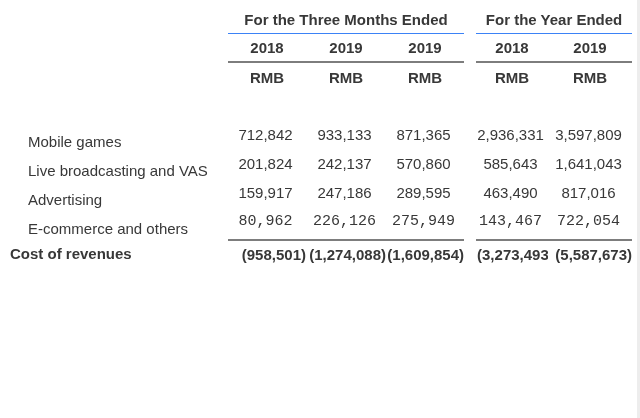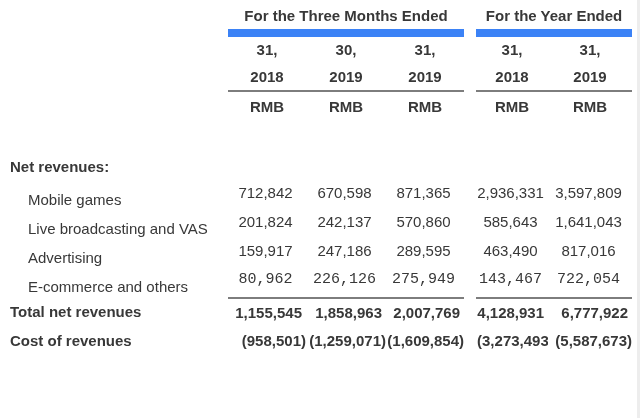--- a/index.html
+++ b/index.html
@@ -51,21 +51,21 @@
   tr.r-sp  { height: 32px; }
   tr.r-sec { height: 29px; }
   tr.r-item { height: 29px; }
   tr.r-total { height: 29px; }
 
   td.grp {
     font-weight: bold;
     text-align: center;
     vertical-align: bottom;
     padding-bottom: 5px;
-    border-bottom: 8px solid #3b82f6;
+    border-bottom: 1px solid #3b82f6;
   }
   tr.r-h td.ch {
     font-weight: bold;
     text-align: center;
     vertical-align: middle;
   }
   tr.r-h td.u {
     border-bottom: 2px solid #7d7d7d;
     margin-top: 8px;
   }
@@ -131,29 +131,20 @@
 
     <tbody>
         <tr class="r-grp">
       <td></td>
       <td class="grp" colspan="3">For the Three Months Ended</td>
       <td></td>
       <td class="grp" colspan="2">For the Year Ended</td>
     </tr>
 
 
-    <tr class="r-h">
-      <td></td>
-      <td class="ch">31,</td>
-      <td class="ch">30,</td>
-      <td class="ch">31,</td>
-      <td></td>
-      <td class="ch">31,</td>
-      <td class="ch">31,</td>
-    </tr>
 
     <tr class="r-h">
       <td></td>
       <td class="ch u">2018</td>
       <td class="ch u">2019</td>
       <td class="ch u">2019</td>
       <td></td>
       <td class="ch u">2018</td>
       <td class="ch u">2019</td>
     </tr>
@@ -165,28 +156,25 @@
       <td class="ch">RMB</td>
       <td></td>
       <td class="ch">RMB</td>
       <td class="ch">RMB</td>
     </tr>
 
     <tr class="r-sp">
       <td colspan="7"></td>
     </tr>
 
-    <tr class="r-sec">
-      <td colspan="7">Net revenues:</td>
-    </tr>
 
     <tr class="r-item">
       <td class="lbl">Mobile games</td>
       <td class="val">712,842</td>
-      <td class="val">670,598</td>
+      <td class="val">933,133</td>
       <td class="val">871,365</td>
       <td></td>
       <td class="val">2,936,331</td>
       <td class="val">3,597,809</td>
     </tr>
 
     <tr class="r-item">
       <td class="lbl">Live broadcasting and VAS</td>
       <td class="val">201,824</td>
       <td class="val">242,137</td>
@@ -209,34 +197,25 @@
     <tr class="r-item">
       <td class="lbl">E-commerce and others</td>
       <td class="val u">80,962</td>
       <td class="val u">226,126</td>
       <td class="val u">275,949</td>
       <td></td>
       <td class="val u">143,467</td>
       <td class="val u">722,054</td>
     </tr>
 
-    <tr class="r-total">
-      <td class="lbl">Total net revenues</td>
-      <td class="val">1,155,545</td>
-      <td class="val">1,858,963</td>
-      <td class="val">2,007,769</td>
-      <td></td>
-      <td class="val">4,128,931</td>
-      <td class="val">6,777,922</td>
-    </tr>
 
     <tr class="r-total r-cost">
       <td class="lbl">Cost of revenues</td>
       <td class="val">(958,501)</td>
-      <td class="val">(1,259,071)</td>
+      <td class="val">(1,274,088)</td>
       <td class="val">(1,609,854)</td>
       <td></td>
       <td class="val">(3,273,493)</td>
       <td class="val">(5,587,673)</td>
     </tr>
 
   </tbody>
     </table>
 
   <div class="right-edge"></div>

